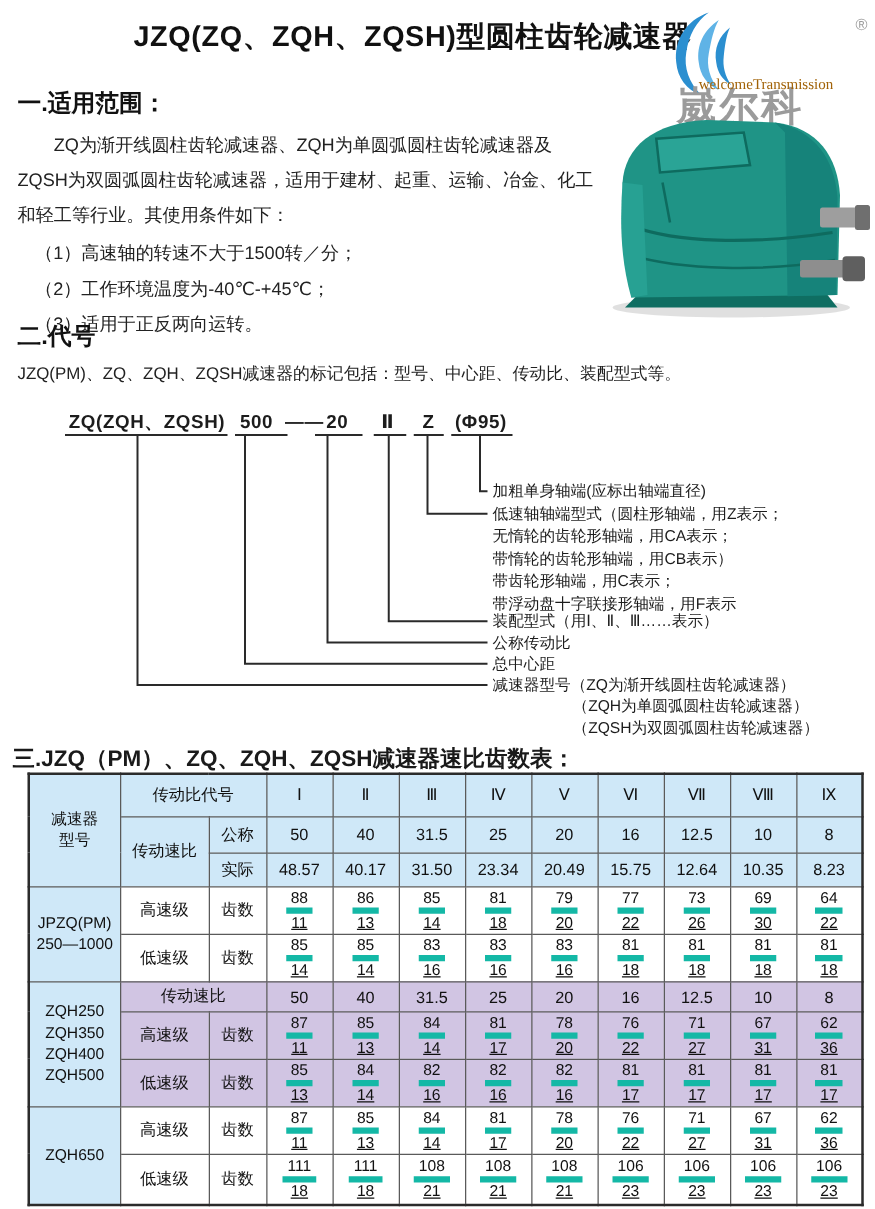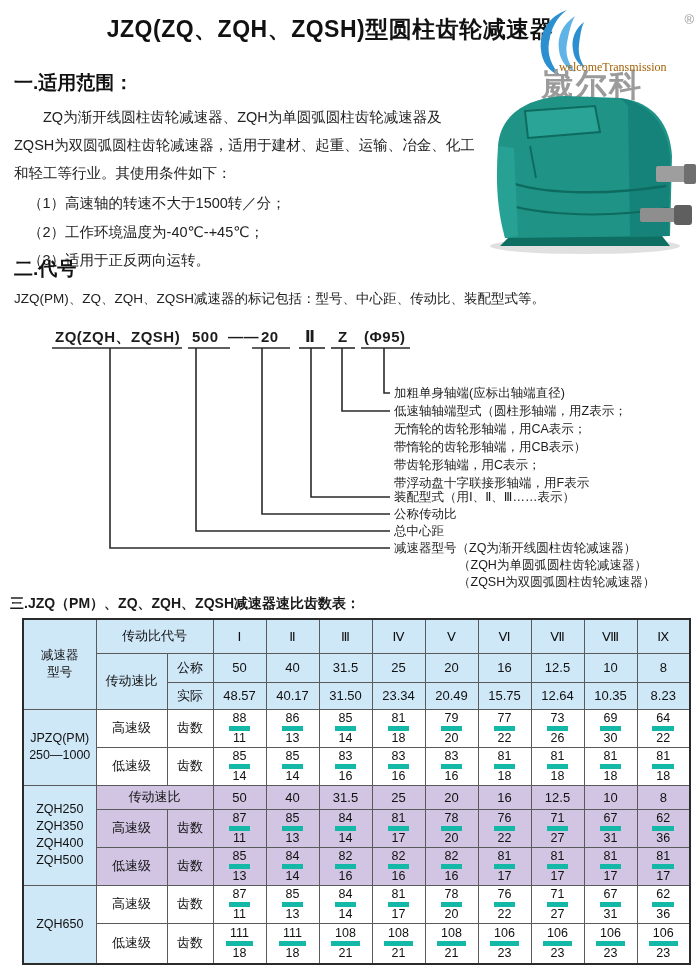--- a/index.html
+++ b/index.html
@@ -28,33 +28,33 @@
 
   
   .s2-head { position:absolute; top:256px; left:14px; }
   .s2-para { position:absolute; top:290px; left:14px; width:684px; font-size:13.5px; color:#222; }
   .code-diagram { position:absolute; top:326px; left:0; }
   .code-diagram text { fill:#1c1c1c; }
   .tok { font-size:15px; font-weight:bold; letter-spacing:0.5px; }
   .lbl { font-size:12.5px; }
 
   
-  .s3-head { position:absolute; top:595px; left:10px; font-size:14px; font-weight:bold; }
+  .s3-head { position:absolute; top:595px; left:10px; font-size:18px; font-weight:bold; }
 
   
   .ratio-table { position:absolute; top:618px; left:22px; border-collapse:collapse;
                  table-layout:fixed; width:667px; }
   .ratio-table td { border:1px solid #5a5a5a; text-align:center; vertical-align:middle;
                     font-size:13px; padding:1px 0; color:#111; }
   .ratio-table { border:2px solid #2b2b2b; }
   .bl { background:#cfe8f8; }
   .pu { background:#d1c5e3; }
   .model-cell span { display:block; font-size:12.5px; line-height:1.35; }
   .fr-t { display:block; border-bottom:5px solid #14b8a6; line-height:1.2; padding:0 4px; width:max-content; margin:0 auto; font-size:12.5px; }
-  .fr-b { display:block; line-height:1.2; font-size:12.5px; }
+  .fr-b { display:block; line-height:1.2; font-size:12.5px;text-decoration:underline; }
   .r1 td { height:34px; } .r2 td { height:29px; } .r3 td { height:27px; }
   .r4 td, .r5 td, .r7 td, .r8 td, .r9 td { height:36px; }
   .r6 td { height:24px; } .r10 td { height:41px; }
 </style>
 </head>
 <body>
 
 <div id="page">
 
   <div class="page-title">JZQ(ZQ、ZQH、ZQSH)型圆柱齿轮减速器</div>

